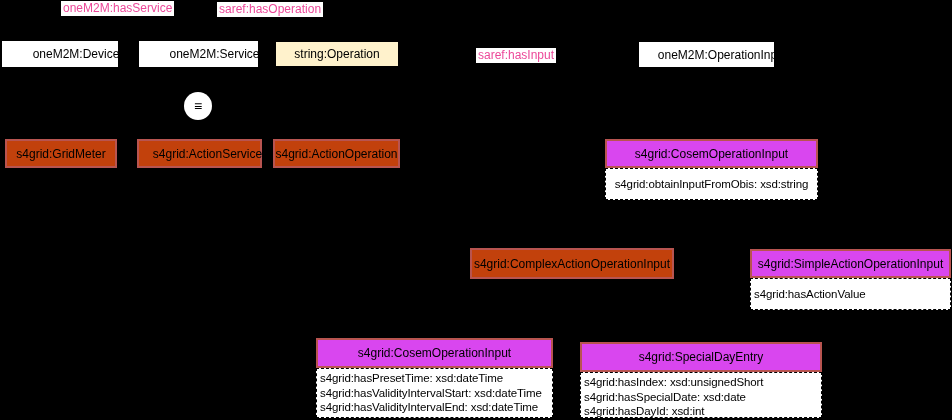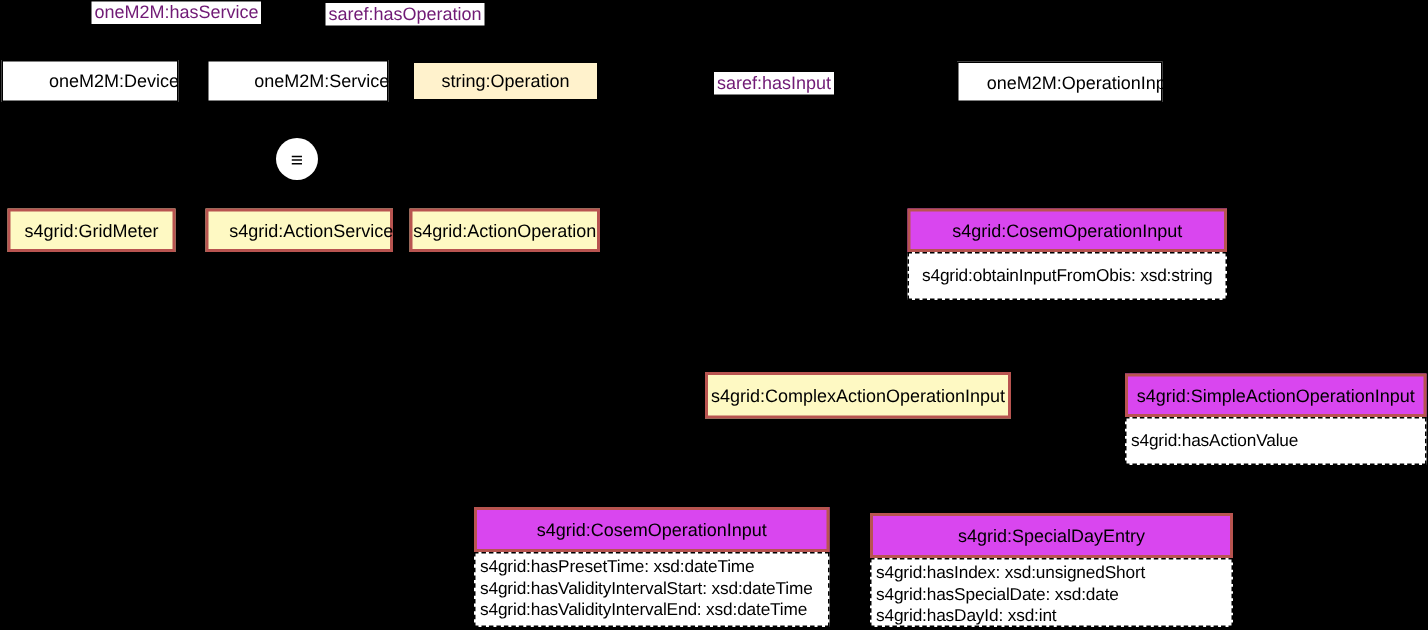--- a/index.html
+++ b/index.html
@@ -8,39 +8,39 @@
     width:952px;height:420px;
     background:#000;
     overflow:hidden;
     font-family:"Liberation Sans", sans-serif;
     color:#000;
   }
   
   .edge-label{
     position:absolute;
     background:#fff;
-    color:#701a75;
+    color:#ec4899;
     font-size:12px;
     line-height:15px;
     height:15px;
     padding:0 2px;
     white-space:nowrap;
   }
   
   .node{
     position:absolute;
     box-sizing:border-box;
     display:flex;align-items:center;justify-content:center;
     font-size:12px;
     white-space:nowrap;
     text-align:center;
   }
   .node.white{background:#fff;border:1px solid #000;padding-left:32px;}
   .node.yellow{background:#FFF2CC;border:2px solid #000;}
-  .node.pink{background:#fef9c3;border:2px solid #B85450;}
+  .node.pink{background:#c2410c;border:2px solid #B85450;}
   
   .classbox{position:absolute;box-sizing:border-box;}
   .classbox .hdr{
     box-sizing:border-box;
     background:#d946ef;border:2px solid #B85450;
     display:flex;align-items:center;justify-content:center;
     font-size:12px;white-space:nowrap;text-align:center;
   }
   .classbox .attrs{
     box-sizing:border-box;

